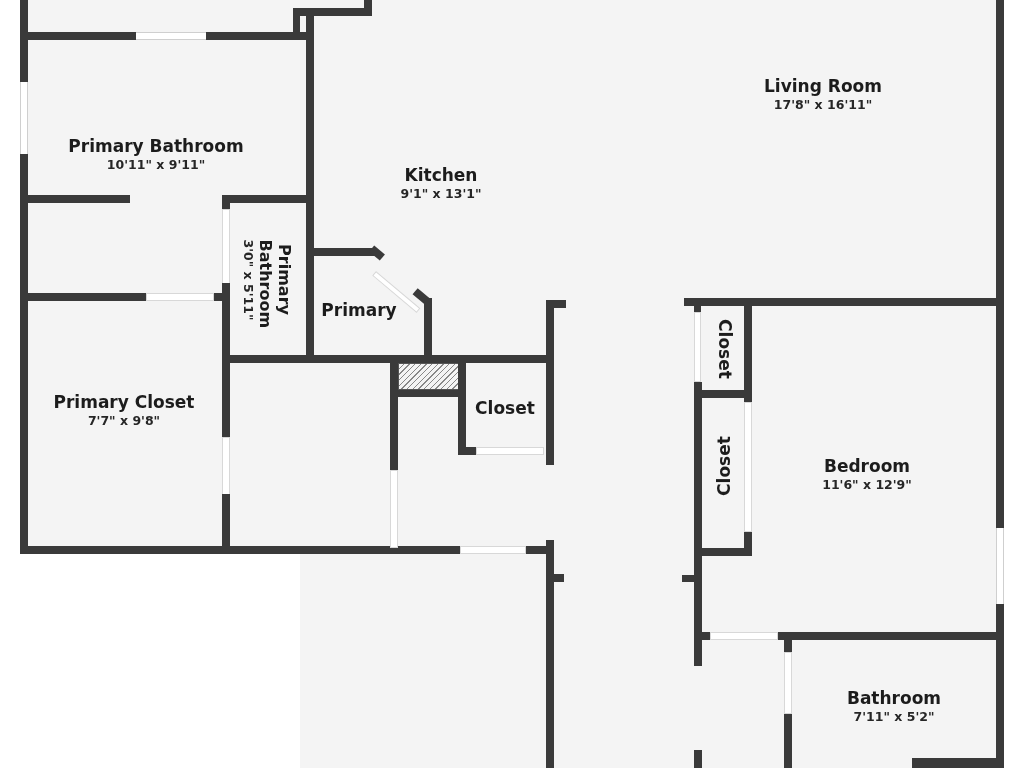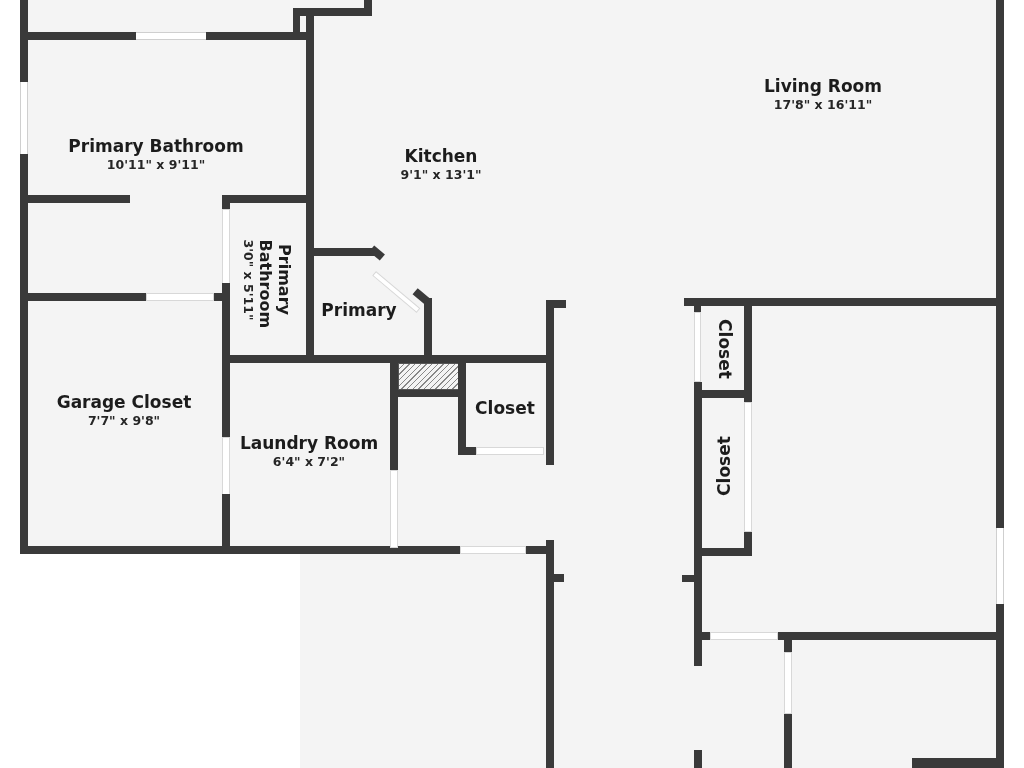--- a/index.html
+++ b/index.html
@@ -105,45 +105,49 @@
   <div class="wall" style="left:784px;top:632px;width:8px;height:20px;"></div>
   <div class="opening" style="left:784px;top:652px;width:8px;height:62px;"></div>
   <div class="wall" style="left:784px;top:714px;width:8px;height:54px;"></div>
   <div class="wall" style="left:694px;top:750px;width:8px;height:18px;"></div>
   <div class="wall" style="left:912px;top:758px;width:90px;height:10px;"></div>
 
   <div class="label" style="left:823px;top:94px;">
     <span class="name">Living Room</span>
     <span class="dim">17'8" x 16'11"</span>
   </div>
-  <div class="label" style="left:441px;top:164px;">
+  <div class="label" style="left:441px;top:183px;">
     <span class="name">Kitchen</span>
     <span class="dim">9'1" x 13'1"</span>
   </div>
   <div class="label" style="left:156px;top:154px;">
     <span class="name">Primary Bathroom</span>
     <span class="dim">10'11" x 9'11"</span>
   </div>
   <div class="label rot small" style="left:267px;top:280px;text-align:center;">
     <span class="name" style="white-space:normal;width:80px;line-height:19px;">Primary Bathroom</span>
     <span class="dim">3'0" x 5'11"</span>
   </div>
   <div class="label" style="left:359px;top:310px;">
     <span class="name">Primary</span>
   </div>
   <div class="label" style="left:124px;top:410px;">
-    <span class="name">Garage Closet</span>
+    <span class="name">Primary Closet</span>
     <span class="dim">7'7" x 9'8"</span>
-  </div>
-  <div class="label" style="left:309px;top:451px;">
-    <span class="name">Laundry Room</span>
-    <span class="dim">6'4" x 7'2"</span>
   </div>
   <div class="label" style="left:505px;top:408px;">
     <span class="name">Closet</span>
   </div>
   <div class="label rot" style="left:724px;top:349px;">
     <span class="name">Closet</span>
   </div>
   <div class="label" style="left:724px;top:466px;transform:translate(-50%,-50%) rotate(-90deg);">
     <span class="name">Closet</span>
   </div>
+  <div class="label" style="left:867px;top:474px;">
+    <span class="name">Bedroom</span>
+    <span class="dim">11'6" x 12'9"</span>
+  </div>
+  <div class="label" style="left:894px;top:706px;">
+    <span class="name">Bathroom</span>
+    <span class="dim">7'11" x 5'2"</span>
+  </div>
 </div>
 
 </body></html>

